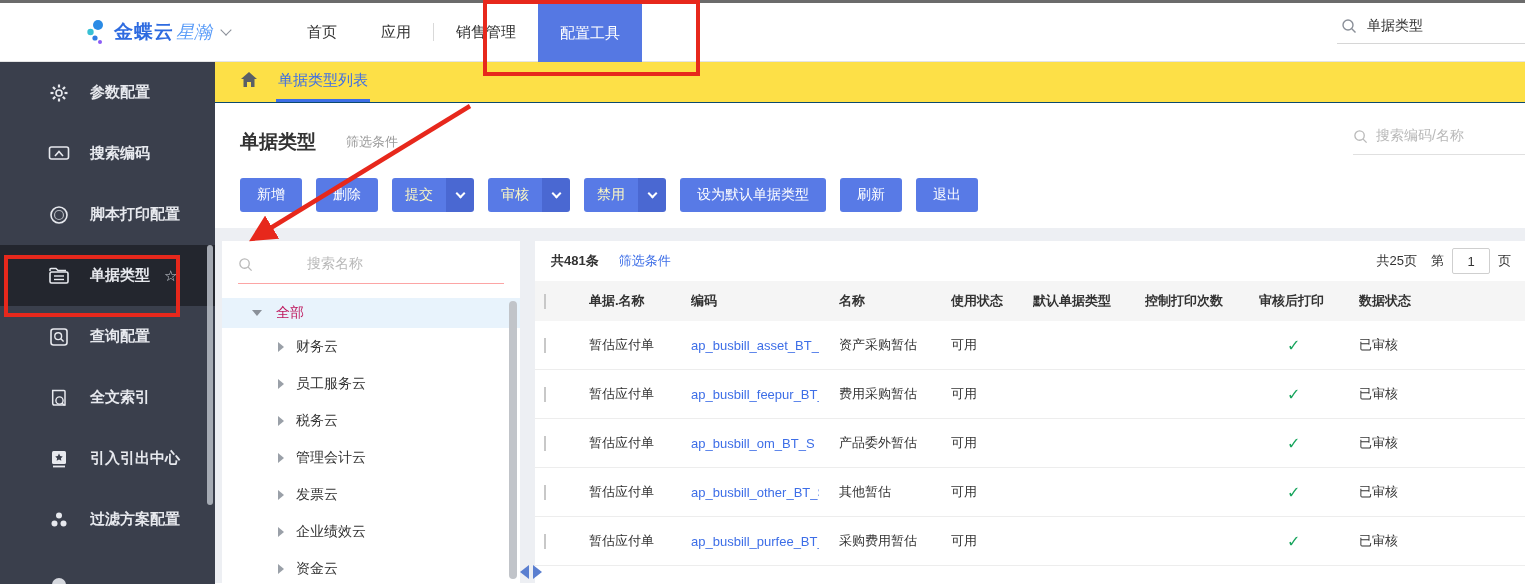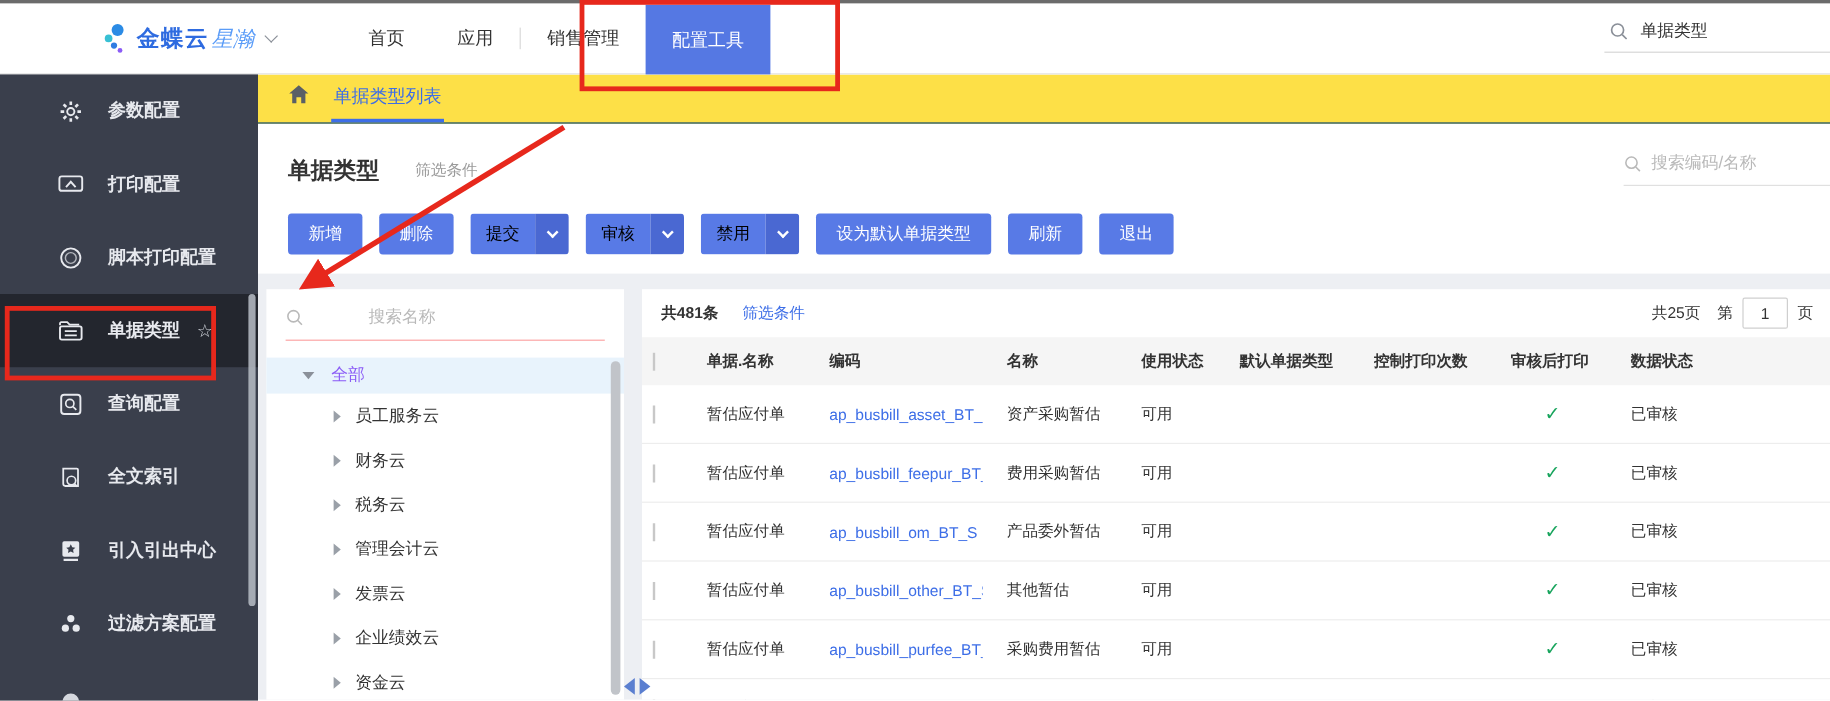--- a/index.html
+++ b/index.html
@@ -44,33 +44,33 @@
   .filter-label { font-size:13px; color:#9a9a9a; margin-left:30px; }
   .filter-chip { margin-left:12px; border:1px solid #d9d9d9; border-radius:2px; padding:6px 10px; font-size:13px; color:#333; display:flex; align-items:center; background:#fff; }
   .chip-close { margin-left:8px; color:#8a8a8a; cursor:pointer; font-size:13px; }
   .list-search { position:absolute; right:0; top:24px; width:172px; display:flex; align-items:center; border-bottom:1px solid #e0e0e0; padding-bottom:9px; cursor:text; }
   .list-search svg { margin-right:8px; }
   .list-search span { font-size:14px; color:#b9b9b9; }
 
   .toolbar { flex:none; display:flex; align-items:center; gap:14px; padding:13px 0 16px 25px; }
   .btn { background:#587ae6; color:#fff; font-size:14px; border:none; border-radius:3px; padding:8px 17px; cursor:pointer; white-space:nowrap; }
   .btn-split { display:flex; border-radius:3px; overflow:hidden; cursor:pointer; }
-  .btn-split .bs-main { background:#587ae6; color:#000000; font-size:14px; padding:8px 13px; }
+  .btn-split .bs-main { background:#587ae6; color:#fef9c3; font-size:14px; padding:8px 13px; }
   .bs-arrow { background:#4a68d2; display:flex; align-items:center; justify-content:center; width:28px; cursor:pointer; }
   .chev { width:7px; height:7px; border-right:2px solid #fff; border-bottom:2px solid #fff; transform:rotate(45deg); margin-top:-3px; }
 
   .content { flex:1; background:#edeff3; display:flex; padding:13px 0 0 7px; position:relative; min-height:0; }
   
   .tree-panel { width:298px; background:#fff; position:relative; flex:none; }
   .tree-search { display:flex; align-items:center; margin:14px 16px 0 16px; border-bottom:1px solid #fca5a5; padding-bottom:10px; cursor:text;gap:46px; }
   .tree-search svg { margin-right:8px; }
   .tree-search span { font-size:14px; color:#b9b9b9; }
   .tree { margin-top:14px; }
   .tree-root { height:30px; background:#e8f3fc; display:flex; align-items:center; padding-left:30px; cursor:pointer; }
-  .tree-root .t-label { color:#8b5cf6; font-size:14px; margin-left:14px; }
+  .tree-root .t-label { color:#be185d; font-size:14px; margin-left:14px; }
   .tri-down { width:0; height:0; border-left:5px solid transparent; border-right:5px solid transparent; border-top:6px solid #8a9099; }
   .tree-item { height:37px; display:flex; align-items:center; padding-left:56px; cursor:pointer; }
   .tree-item .t-label { color:#333; font-size:14px; margin-left:12px; }
   .tri-right { width:0; height:0; border-top:5px solid transparent; border-bottom:5px solid transparent; border-left:6px solid #9aa0a8; }
   .tree-scroll { position:absolute; right:3px; top:60px; bottom:4px; width:8px; background:#c1c4c9; border-radius:4px; }
   .panel-handles { position:absolute; right:-22px; top:324px; display:flex; }
   .h-left { width:0; height:0; border-top:7px solid transparent; border-bottom:7px solid transparent; border-right:9px solid #5b7fd0; cursor:pointer; }
   .h-right { width:0; height:0; border-top:7px solid transparent; border-bottom:7px solid transparent; border-left:9px solid #5b7fd0; margin-left:4px; cursor:pointer; }
 
   
@@ -149,21 +149,21 @@
     </span>
     <span>参数配置</span>
   </div>
   <div class="side-item">
     <span class="s-icon">
       <svg width="22" height="18" viewBox="0 0 22 18">
           <rect x="1.5" y="2" width="19" height="12" rx="2" fill="none" stroke="#e7e9ee" stroke-width="1.6"></rect>
           <polyline points="7,11 11,6.5 15,11" fill="none" stroke="#e7e9ee" stroke-width="1.6"></polyline>
         </svg>
     </span>
-    <span>打印配置</span>
+    <span>搜索编码</span>
   </div>
   <div class="side-item">
     <span class="s-icon">
       <svg width="20" height="20" viewBox="0 0 20 20">
           <circle cx="10" cy="10" r="8" fill="none" stroke="#e7e9ee" stroke-width="1.6"></circle>
           <circle cx="10" cy="10" r="4.5" fill="none" stroke="#e7e9ee" stroke-width="1.2" opacity=".7"></circle>
         </svg>
     </span>
     <span>脚本打印配置</span>
   </div>
@@ -282,26 +282,26 @@
       </div>
       <div class="tree">
         <div class="tree-root">
           <span class="tri-down"></span>
           <span class="t-label">全部</span>
         </div>
         <div>
 
             <div class="tree-item">
               <span class="tri-right"></span>
+              <span class="t-label">财务云</span>
+            </div>
+
+            <div class="tree-item">
+              <span class="tri-right"></span>
               <span class="t-label">员工服务云</span>
-            </div>
-
-            <div class="tree-item">
-              <span class="tri-right"></span>
-              <span class="t-label">财务云</span>
             </div>
 
             <div class="tree-item">
               <span class="tri-right"></span>
               <span class="t-label">税务云</span>
             </div>
 
             <div class="tree-item">
               <span class="tri-right"></span>
               <span class="t-label">管理会计云</span>

